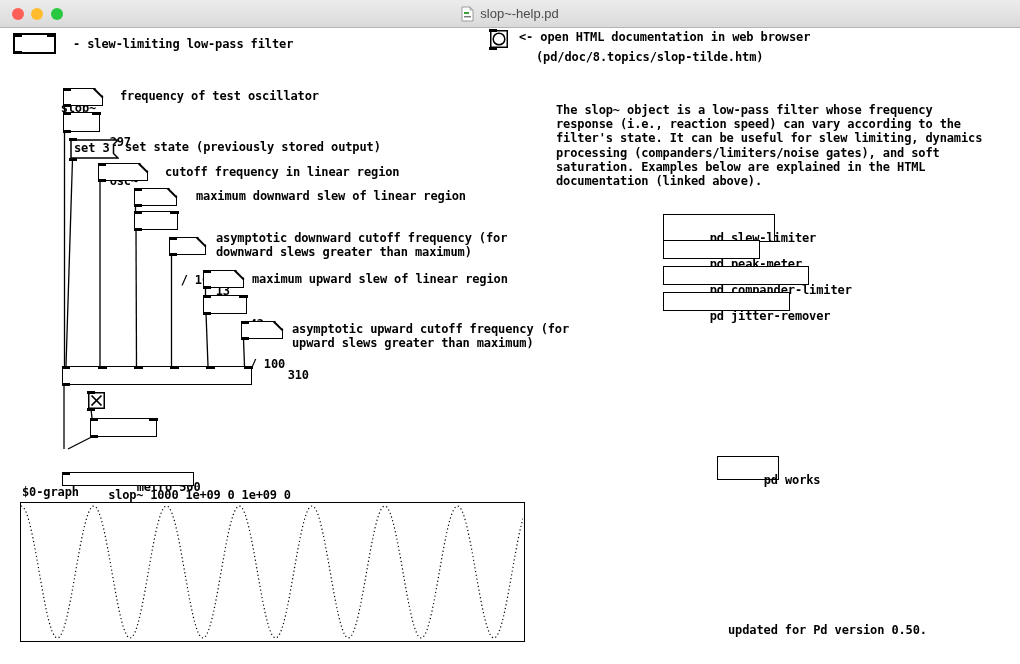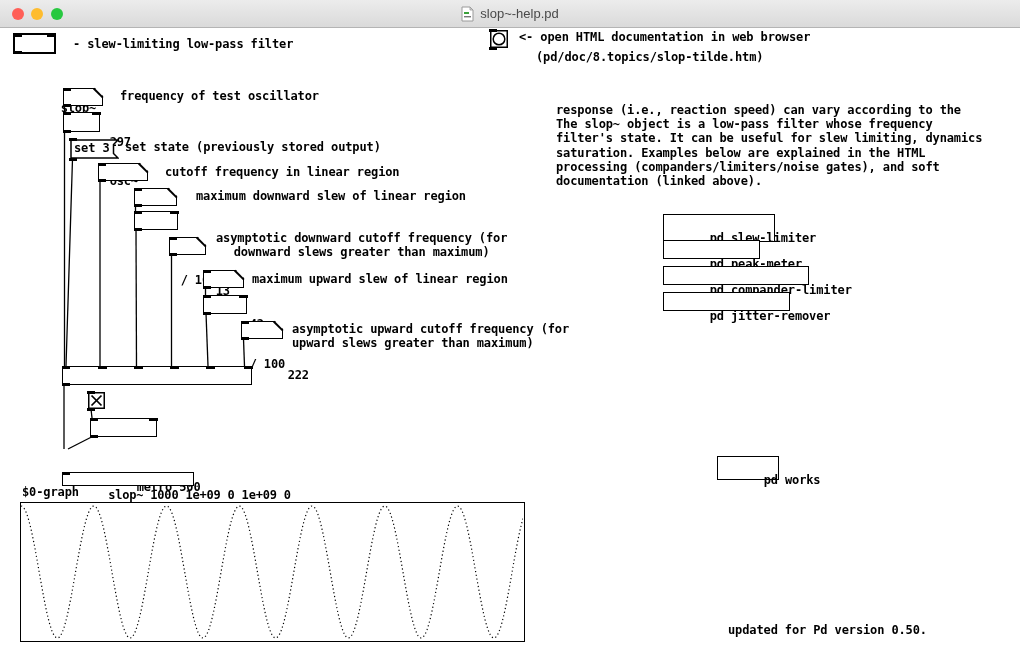--- a/index.html
+++ b/index.html
@@ -140,41 +140,41 @@
       <span class="nub tr"></span>
       <span class="nub bl"></span>
       <span>/ 100</span>
     </div>
 
     <div class="pdbox numbox" style="left:169px;top:209px;width:37px;height:18px;">
       <span class="nub tl"></span>
       <span class="nub bl"></span>
       <span>13</span>
     </div>
-    <div class="comment" style="left:216px;top:204px;text-align:center;">asymptotic downward cutoff frequency (for
+    <div class="comment" style="left:216px;top:204px;">asymptotic downward cutoff frequency (for
 downward slews greater than maximum)</div>
 
     <div class="pdbox numbox" style="left:203px;top:242px;width:41px;height:18px;">
       <span class="nub tl"></span>
       <span class="nub bl"></span>
       <span>42</span>
     </div>
     <div class="comment" style="left:252px;top:245px;">maximum upward slew of linear region</div>
 
     <div class="pdbox" style="left:203px;top:267px;width:44px;height:19px;">
       <span class="nub tl"></span>
       <span class="nub tr"></span>
       <span class="nub bl"></span>
       <span>/ 100</span>
     </div>
 
     <div class="pdbox numbox" style="left:241px;top:293px;width:42px;height:18px;">
       <span class="nub tl"></span>
       <span class="nub bl"></span>
-      <span>222</span>
+      <span>310</span>
     </div>
     <div class="comment" style="left:292px;top:295px;">asymptotic upward cutoff frequency (for
 upward slews greater than maximum)</div>
 
     <div class="pdbox" style="left:62px;top:338px;width:190px;height:19px;letter-spacing:-0.2px;">
       <span class="nub" style="top:-1.5px;left:-1.5px;"></span>
       <span class="nub" style="top:-1.5px;left:35px;"></span>
       <span class="nub" style="top:-1.5px;left:71px;"></span>
       <span class="nub" style="top:-1.5px;left:107px;"></span>
       <span class="nub" style="top:-1.5px;left:143px;"></span>
@@ -199,25 +199,25 @@
       <span class="nub bl"></span>
       <span>metro 500</span>
     </div>
 
     <div class="pdbox" style="left:62px;top:444px;width:132px;height:14px;padding-left:11px;">
       <span class="nub tl"></span>
       <span>tabwrite~ $0-graph</span>
     </div>
 
     <div class="desc">
+      <div>The slop~ object is a low-pass filter whose frequency</div>
       <div>response (i.e., reaction speed) can vary according to the</div>
-      <div>The slop~ object is a low-pass filter whose frequency</div>
       <div>filter's state. It can be useful for slew limiting, dynamics</div>
+      <div>processing (companders/limiters/noise gates), and soft</div>
       <div>saturation. Examples below are explained in the HTML</div>
-      <div>processing (companders/limiters/noise gates), and soft</div>
       <div>documentation (linked above).</div>
     </div>
 
     <div class="pdbox" style="left:663px;top:186px;width:112px;height:28px;">
       <span>pd slew-limiter</span>
     </div>
     <div class="pdbox" style="left:663px;top:212px;width:97px;height:19px;">
       <span>pd peak-meter</span>
     </div>
     <div class="pdbox" style="left:663px;top:238px;width:146px;height:19px;">

